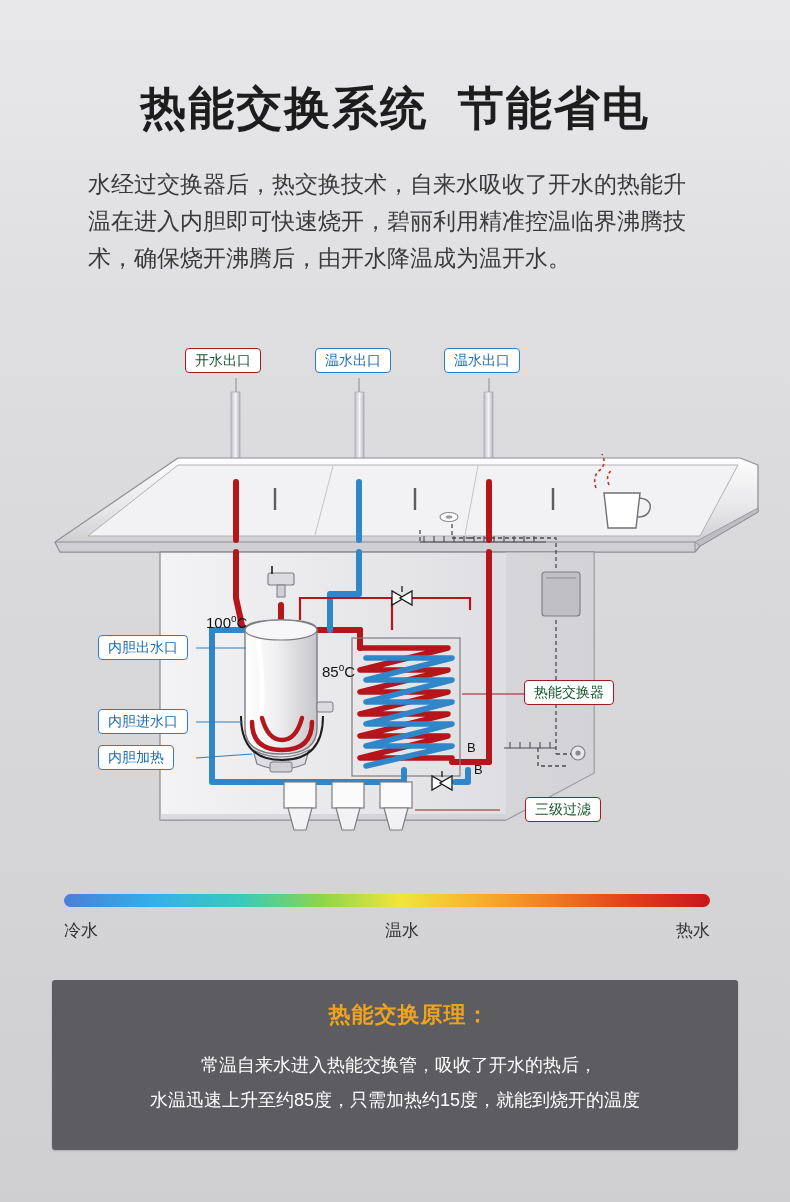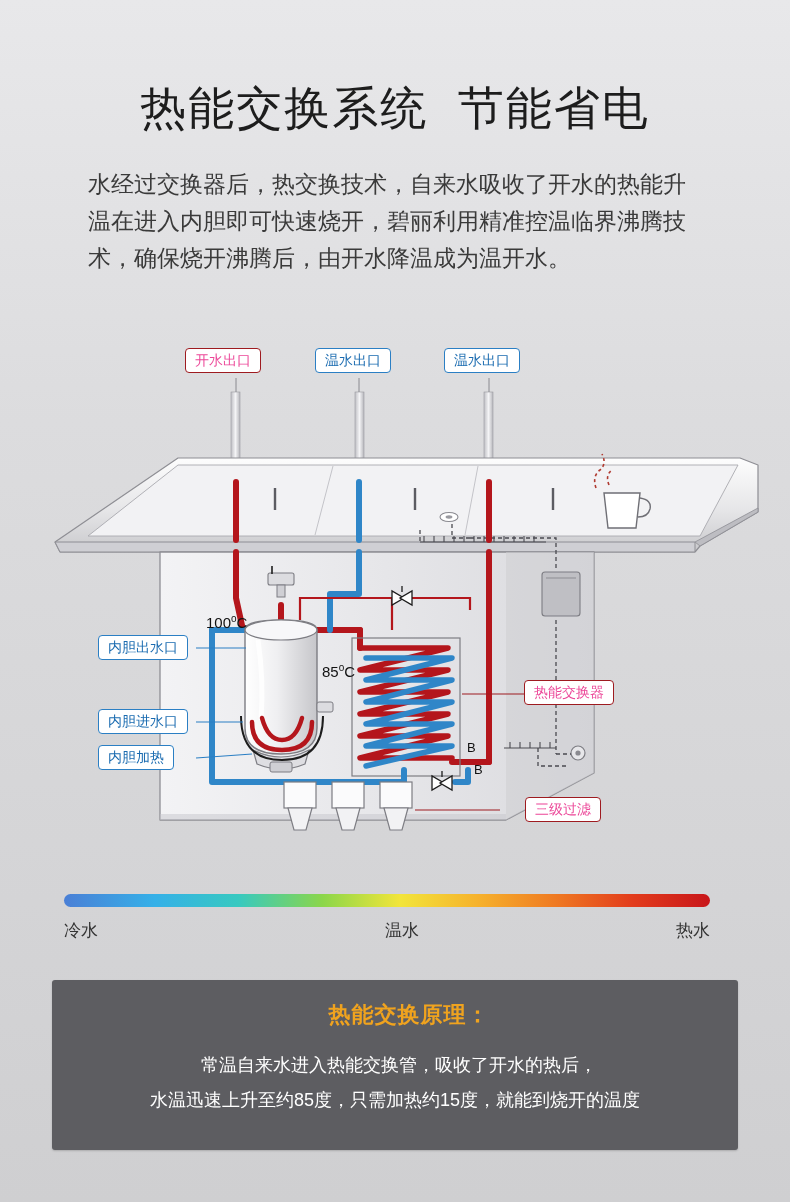--- a/index.html
+++ b/index.html
@@ -9,21 +9,21 @@
     font-family:"Liberation Sans","DejaVu Sans",sans-serif;
     overflow:hidden;
     position:relative;
     color:#2b2b2b;
   }
   .page{position:relative;width:790px;height:1202px;}
 
   
   .title{
     position:absolute;left:0;top:78px;width:790px;text-align:center;
-    font-size:46px;font-weight:normal;letter-spacing:2px;color:#1d1d1d;
+    font-size:46px;font-weight:bold;letter-spacing:2px;color:#1d1d1d;
     white-space:pre;
   }
   .subtitle{
     position:absolute;left:88px;top:166px;width:614px;
     font-size:23px;line-height:37px;color:#3a3a3a;
     text-align:left;
   }
 
   
   .diagram{position:absolute;left:0;top:330px;width:790px;height:560px;}
@@ -32,21 +32,21 @@
   
   .pill{
     position:absolute;
     font-size:14px;
     padding:3px 9px 4px 9px;
     border-radius:4px;
     background:#ffffff;
     white-space:nowrap;
     line-height:16px;
   }
-  .pill.red{border:1.6px solid #9e1b20;color:#ec4899;}
+  .pill.red{border:1.6px solid #9e1b20;color:#14532d;}
   .pill.blue{border:1.6px solid #2b7fc4;color:#1a6bb0;}
 
   
   .gradwrap{position:absolute;left:64px;top:894px;width:646px;}
   .gradbar{
     height:13px;border-radius:7px;
     background:linear-gradient(90deg,#4a7fd6 0%,#35b0e8 14%,#37c9c0 27%,#8bd64a 40%,#f2e53a 52%,#f6b22c 64%,#ef7a22 76%,#e23c1c 88%,#c8161a 100%);
   }
   .gradlabels{position:relative;margin-top:12px;height:22px;}
   .gradlabels span{position:absolute;font-size:17px;color:#333;}

